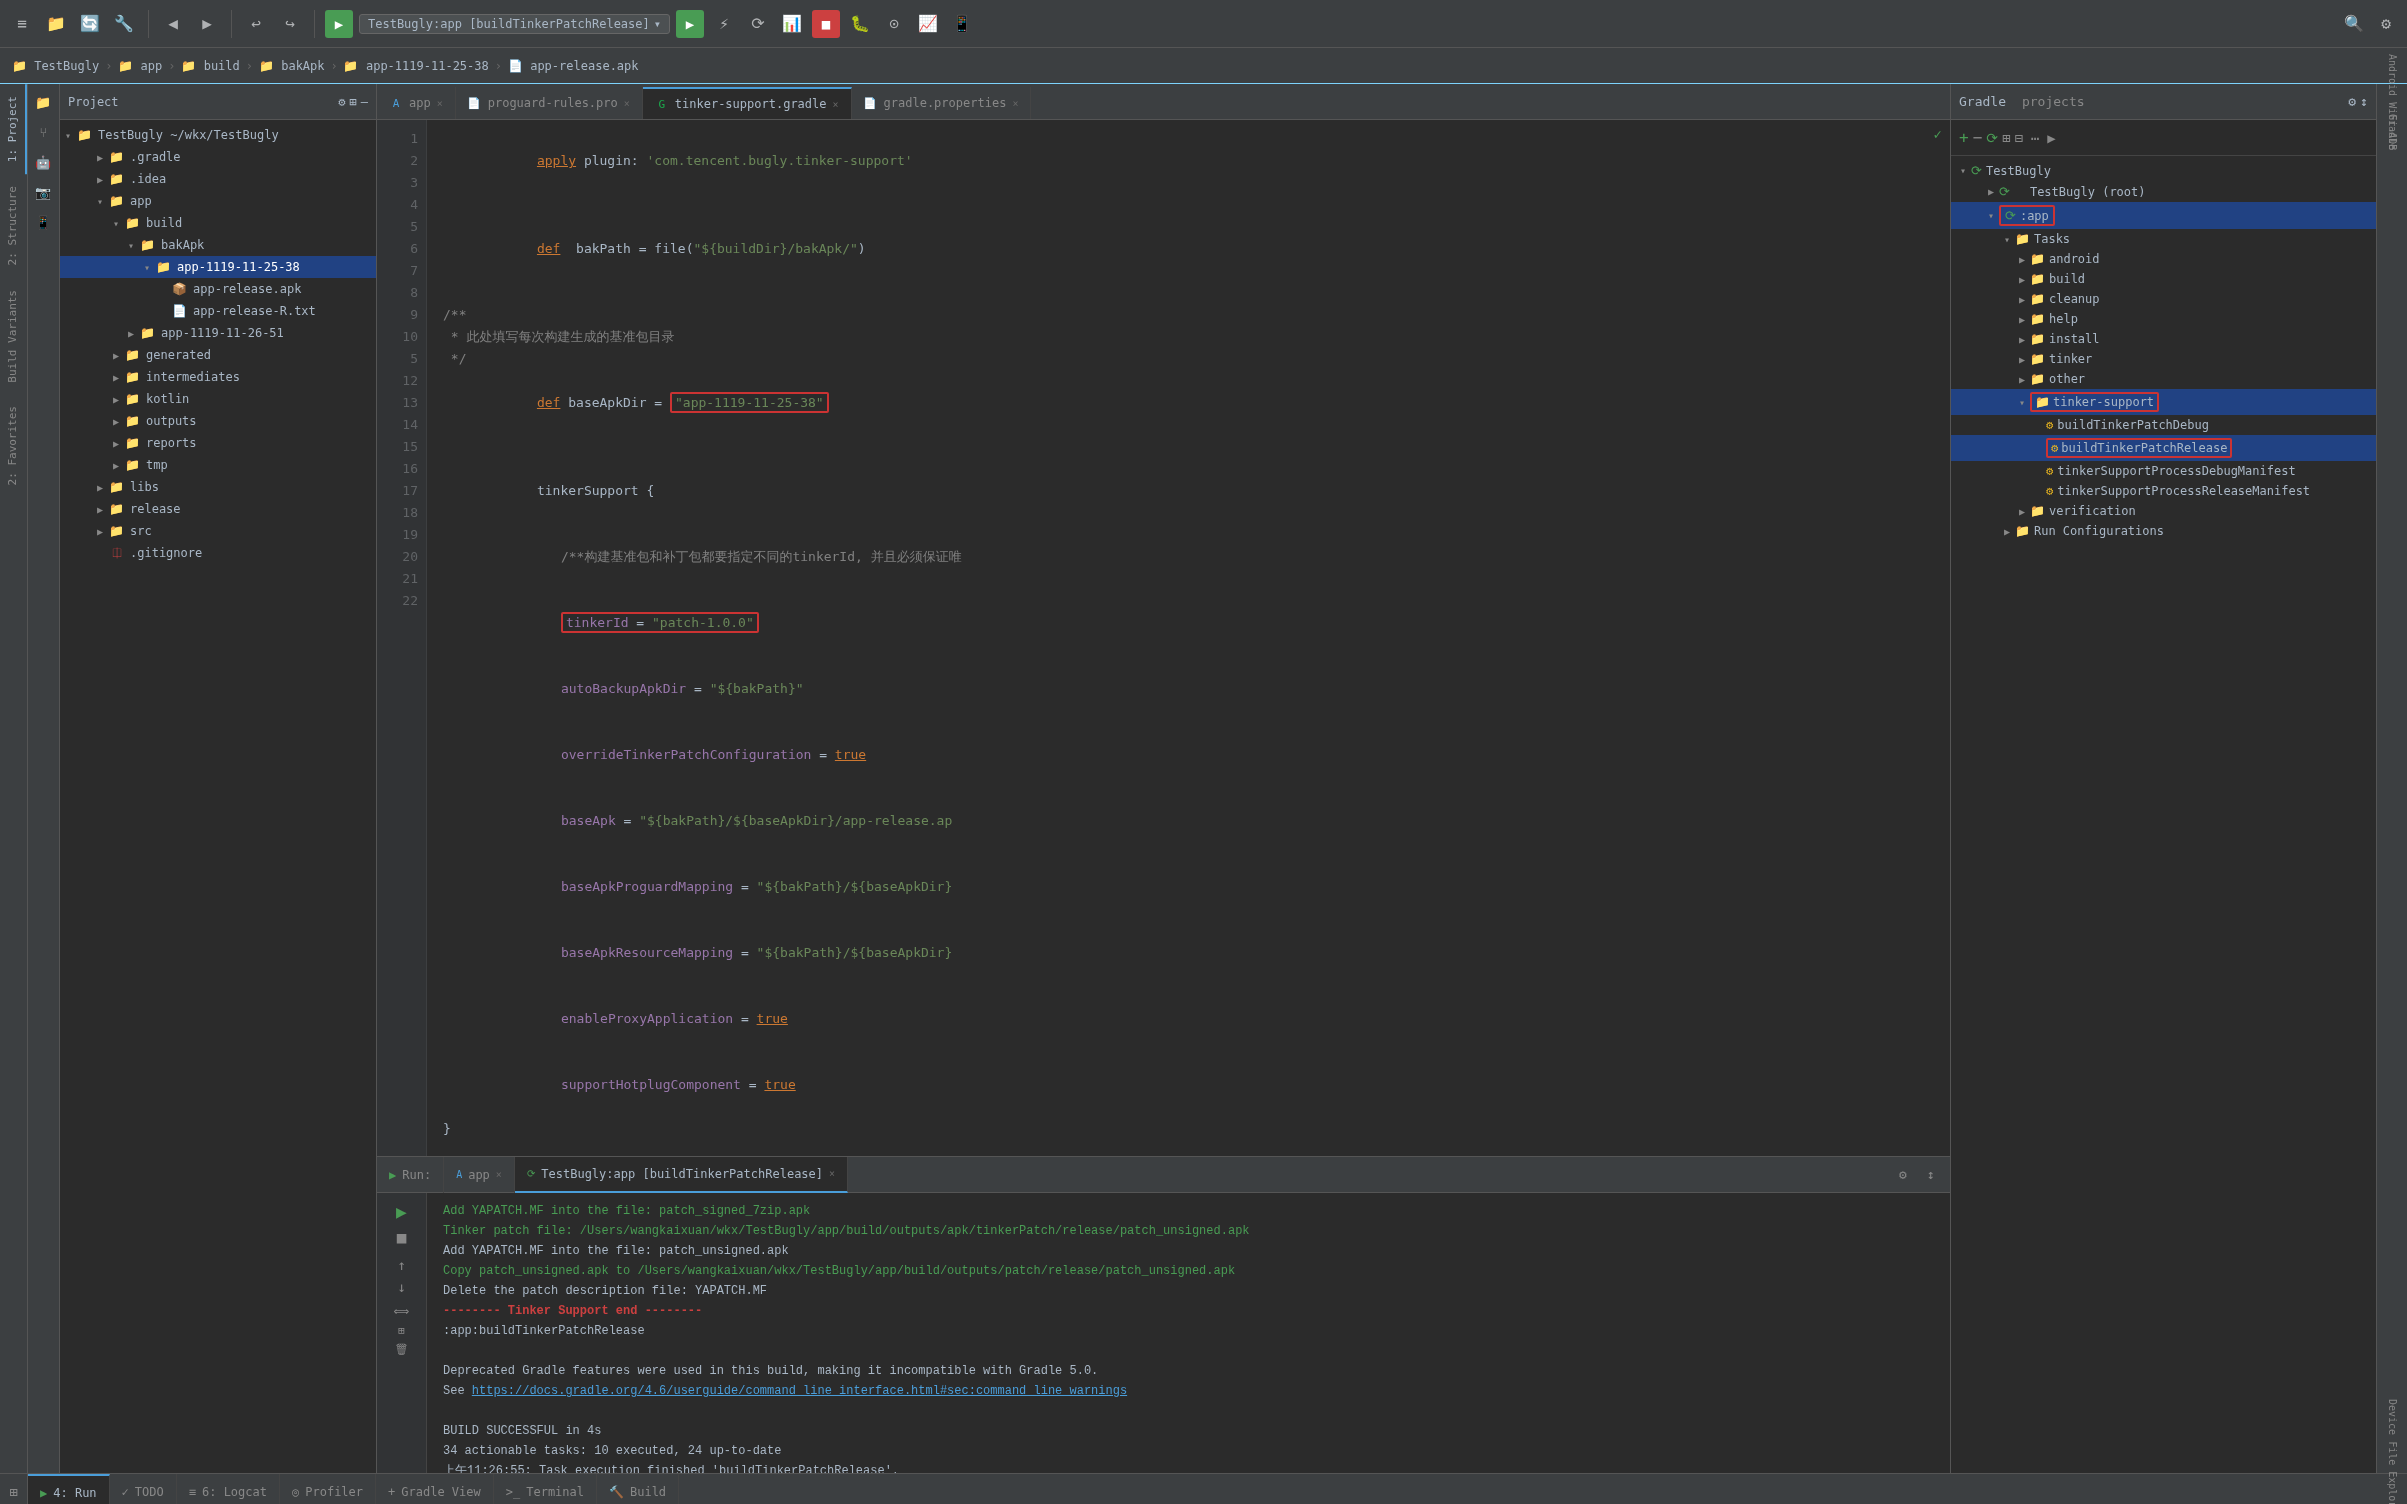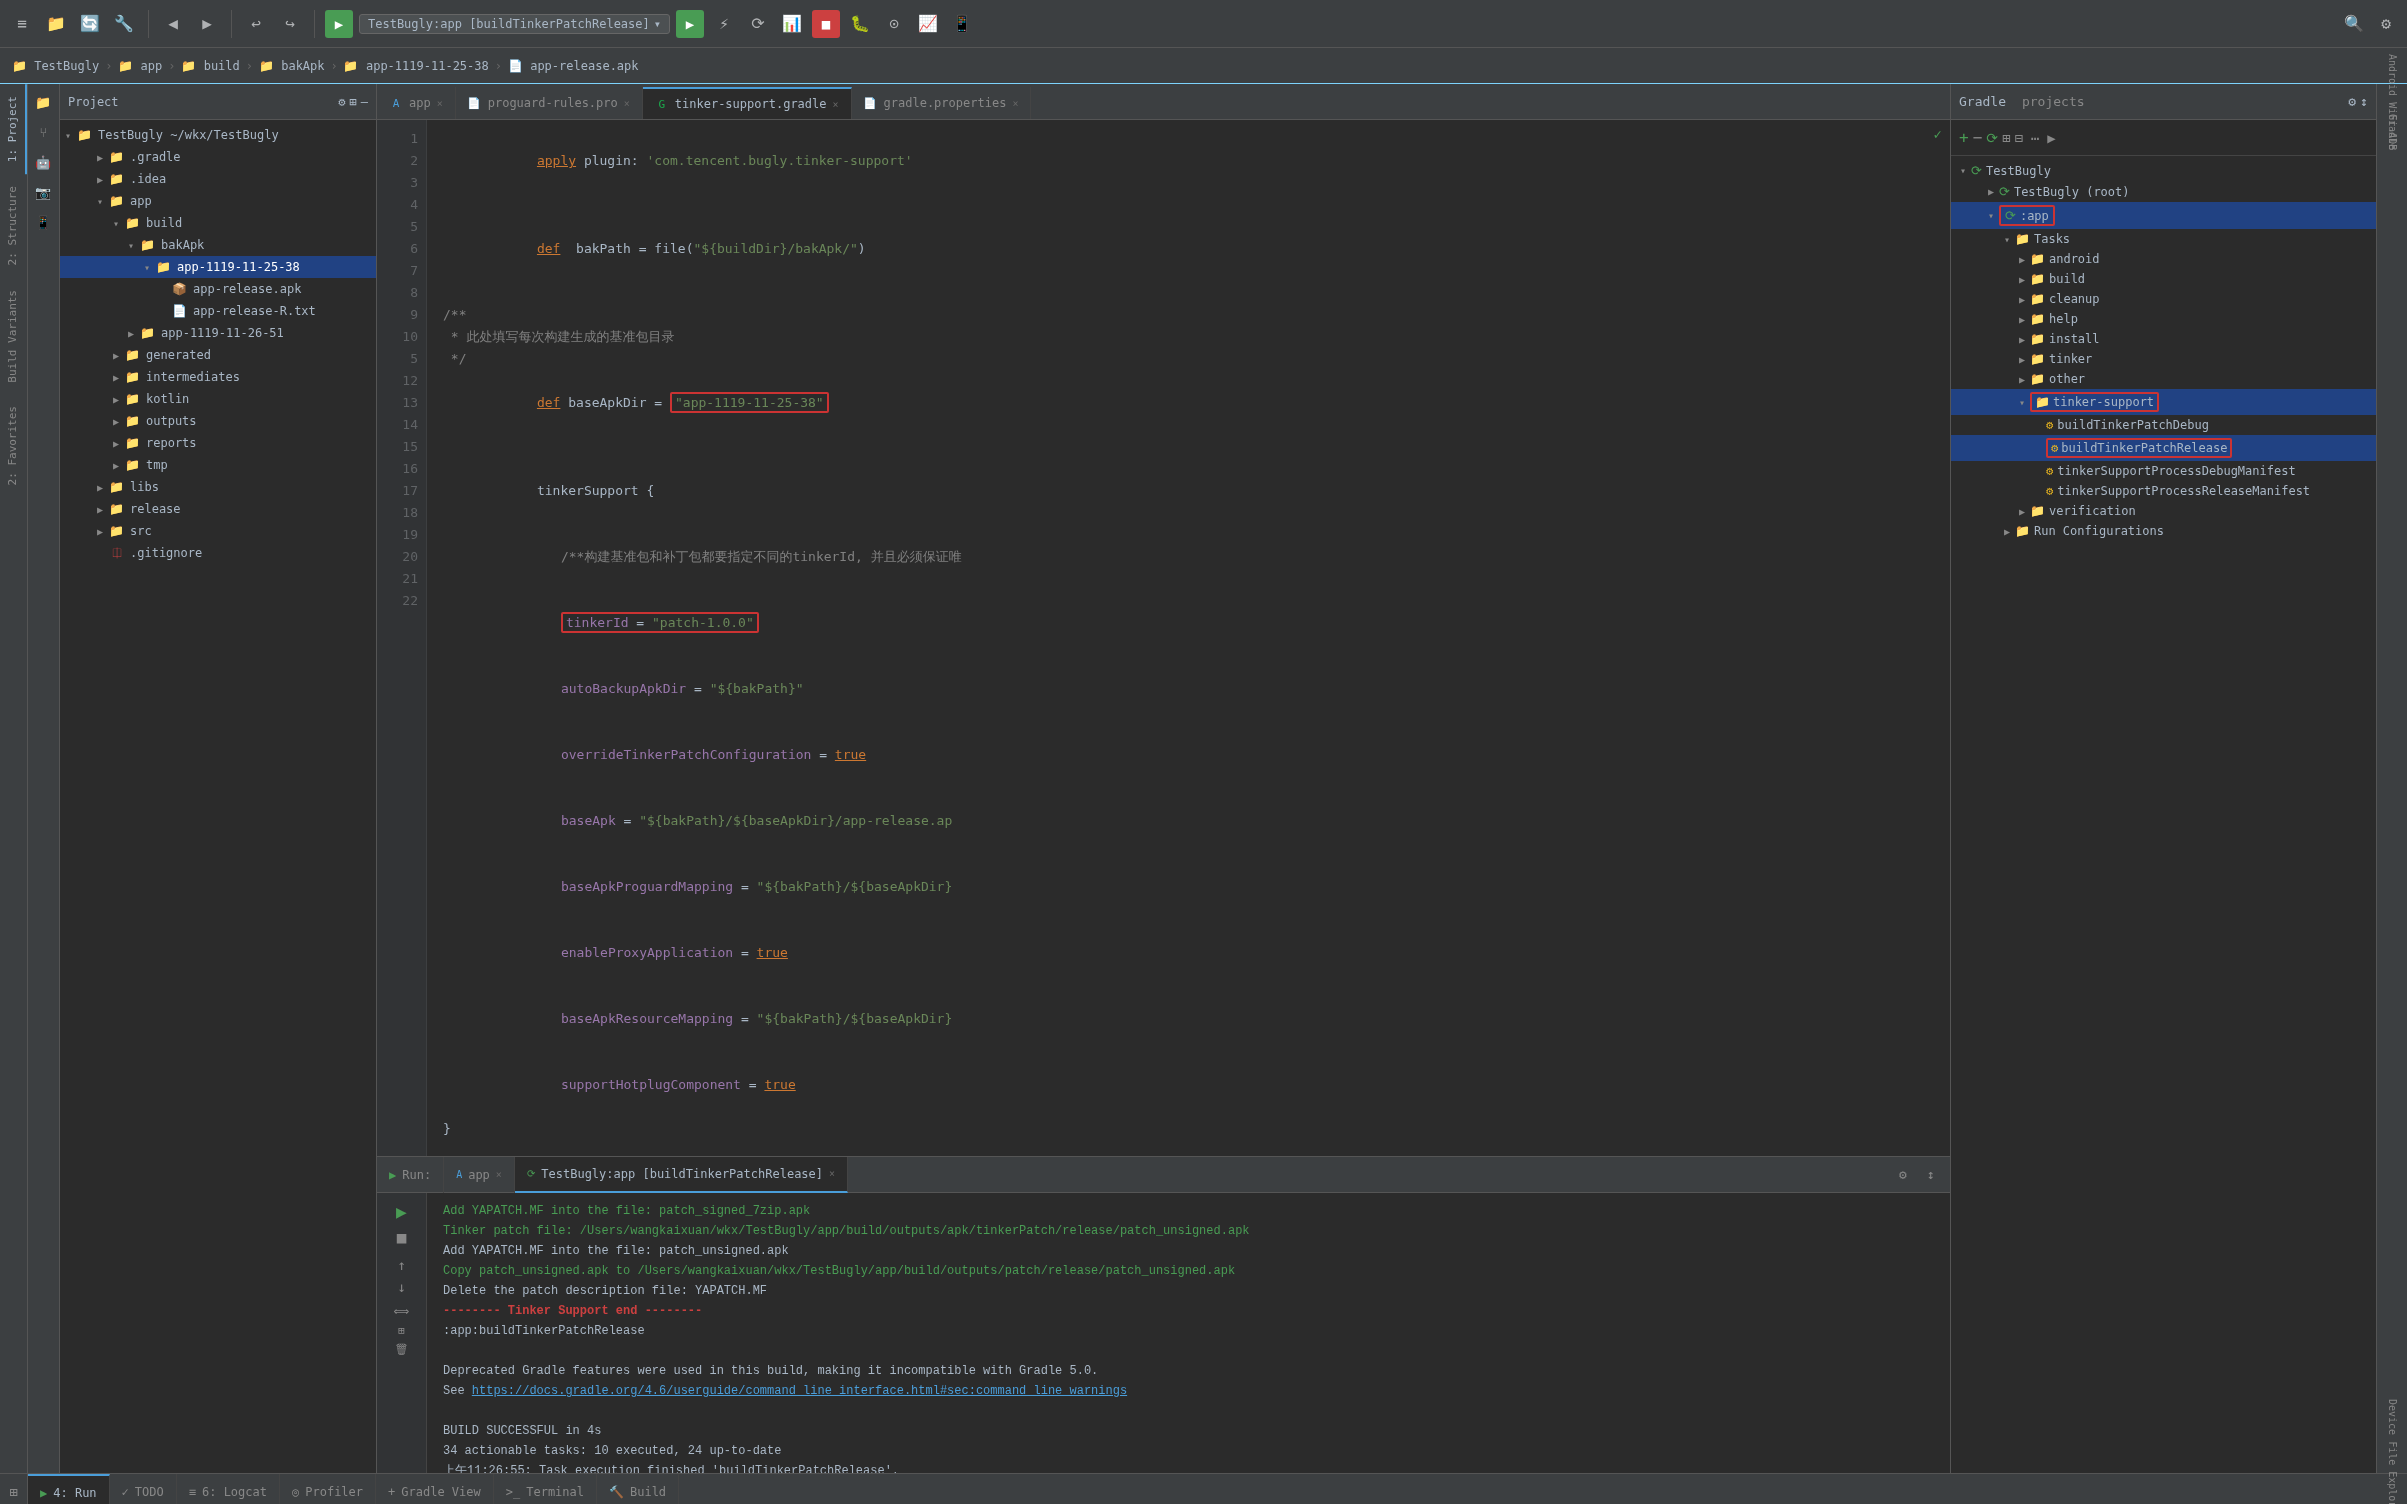--- a/index.html
+++ b/index.html
@@ -396,25 +396,25 @@
 
           <div class="code-line">
             <span style="padding-left:24px;display:inline-block;"></span><span style="color:#9876aa">baseApk</span><span style="color:#a9b7c6"> = </span><span class="str">"${bakPath}/${baseApkDir}/app-release.ap</span>
           </div>
 
           <div class="code-line">
             <span style="padding-left:24px;display:inline-block;"></span><span style="color:#9876aa">baseApkProguardMapping</span><span style="color:#a9b7c6"> = </span><span class="str">"${bakPath}/${baseApkDir}</span>
           </div>
 
           <div class="code-line">
+            <span style="padding-left:24px;display:inline-block;"></span><span style="color:#9876aa">baseApkResourceMapping</span><span style="color:#a9b7c6"> = </span><span class="str">"${bakPath}/${baseApkDir}</span>
+          </div>
+
+          <div class="code-line">
             <span style="padding-left:24px;display:inline-block;"></span><span style="color:#9876aa">enableProxyApplication</span><span style="color:#a9b7c6"> = </span><span class="kw">true</span>
-          </div>
-
-          <div class="code-line">
-            <span style="padding-left:24px;display:inline-block;"></span><span style="color:#9876aa">baseApkResourceMapping</span><span style="color:#a9b7c6"> = </span><span class="str">"${bakPath}/${baseApkDir}</span>
           </div>
 
           <div class="code-line">
             <span style="padding-left:24px;display:inline-block;"></span><span style="color:#9876aa">supportHotplugComponent</span><span style="color:#a9b7c6"> = </span><span class="kw">true</span>
           </div>
 
           <div class="code-line"><span style="color:#a9b7c6">}</span></div>
 
           <div class="code-line">&nbsp;</div>
 
@@ -500,21 +500,21 @@
 
       <div class="gradle-item">
         <span class="gradle-arrow">▾</span>
         <span class="gradle-icon-refresh">⟳</span>
         <span style="margin-left:4px;">TestBugly</span>
       </div>
 
       <div class="gradle-item indent2">
         <span class="gradle-arrow">▶</span>
         <span class="gradle-icon-refresh">⟳</span>
-        <span style="margin-left:4px;">TestBugly (root)</span>
+        <span style="margin-left:20px;">TestBugly (root)</span>
       </div>
 
       <div class="gradle-item indent2" style="background:#214283;">
         <span class="gradle-arrow">▾</span>
         <span style="border: 2px solid #cc3333; border-radius:2px; padding:1px 4px; display:inline-flex; align-items:center; gap:4px;">
           <span class="gradle-icon-refresh">⟳</span>
           <span>:app</span>
         </span>
       </div>
 

